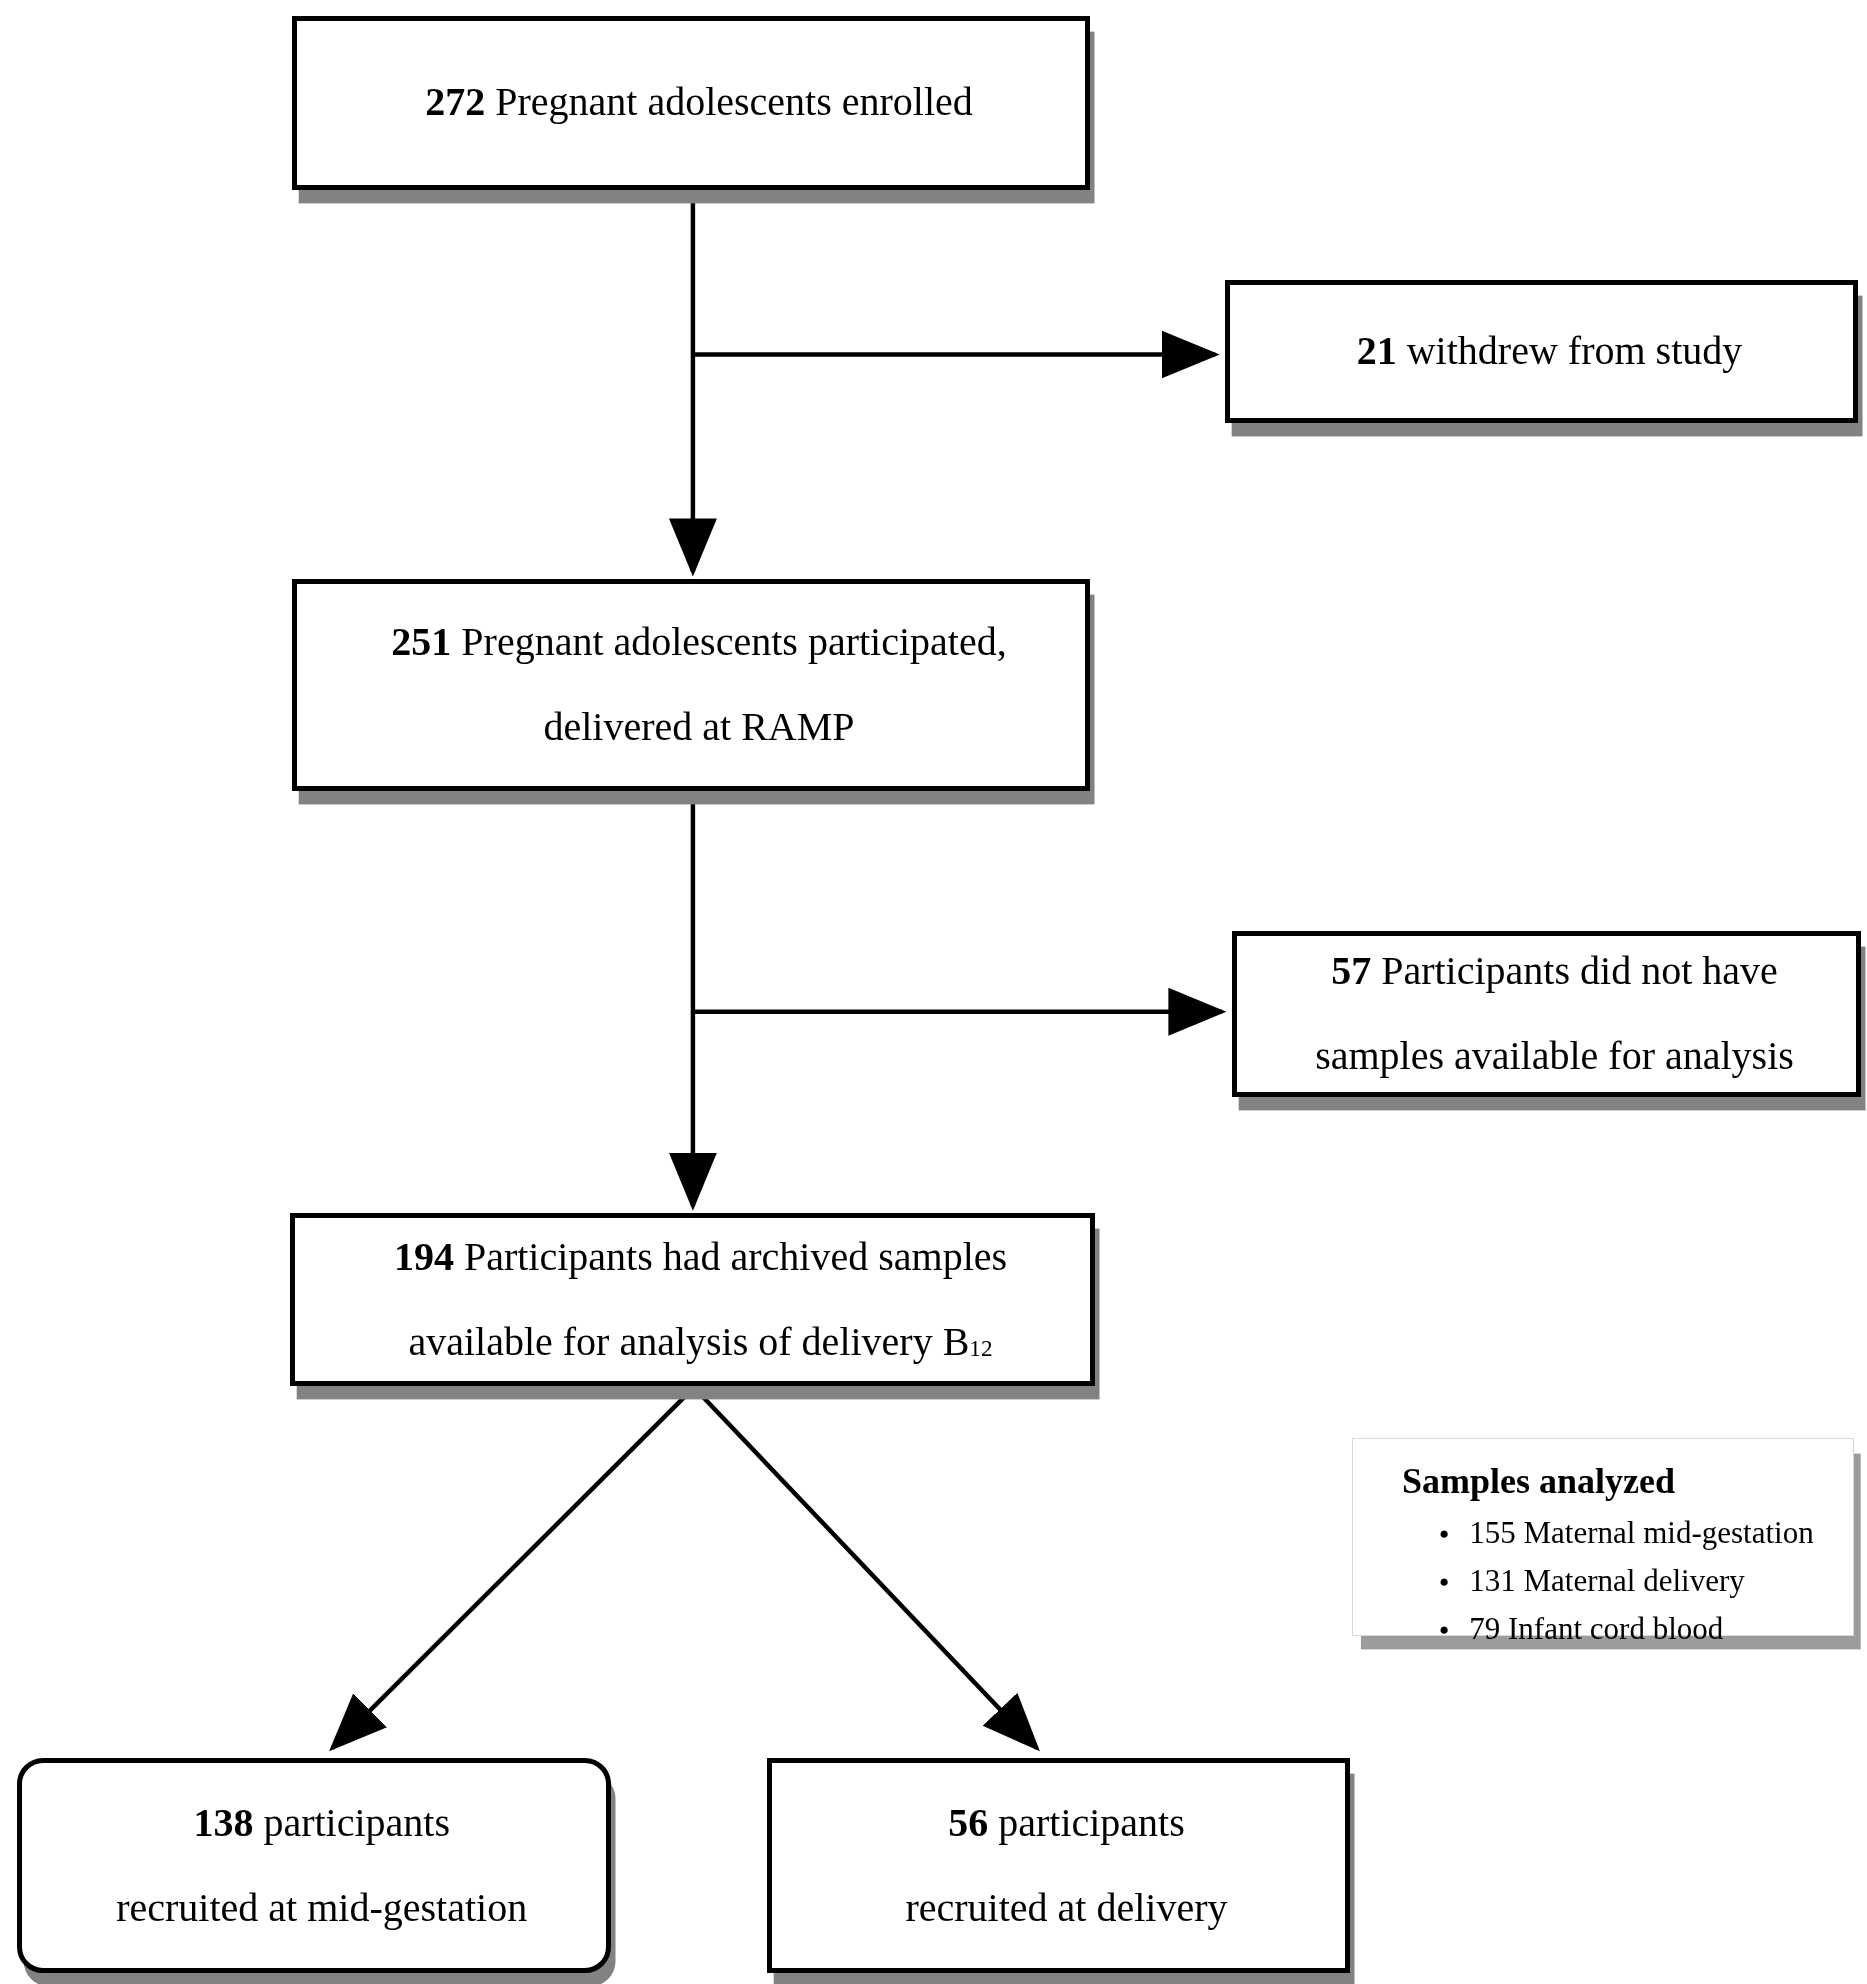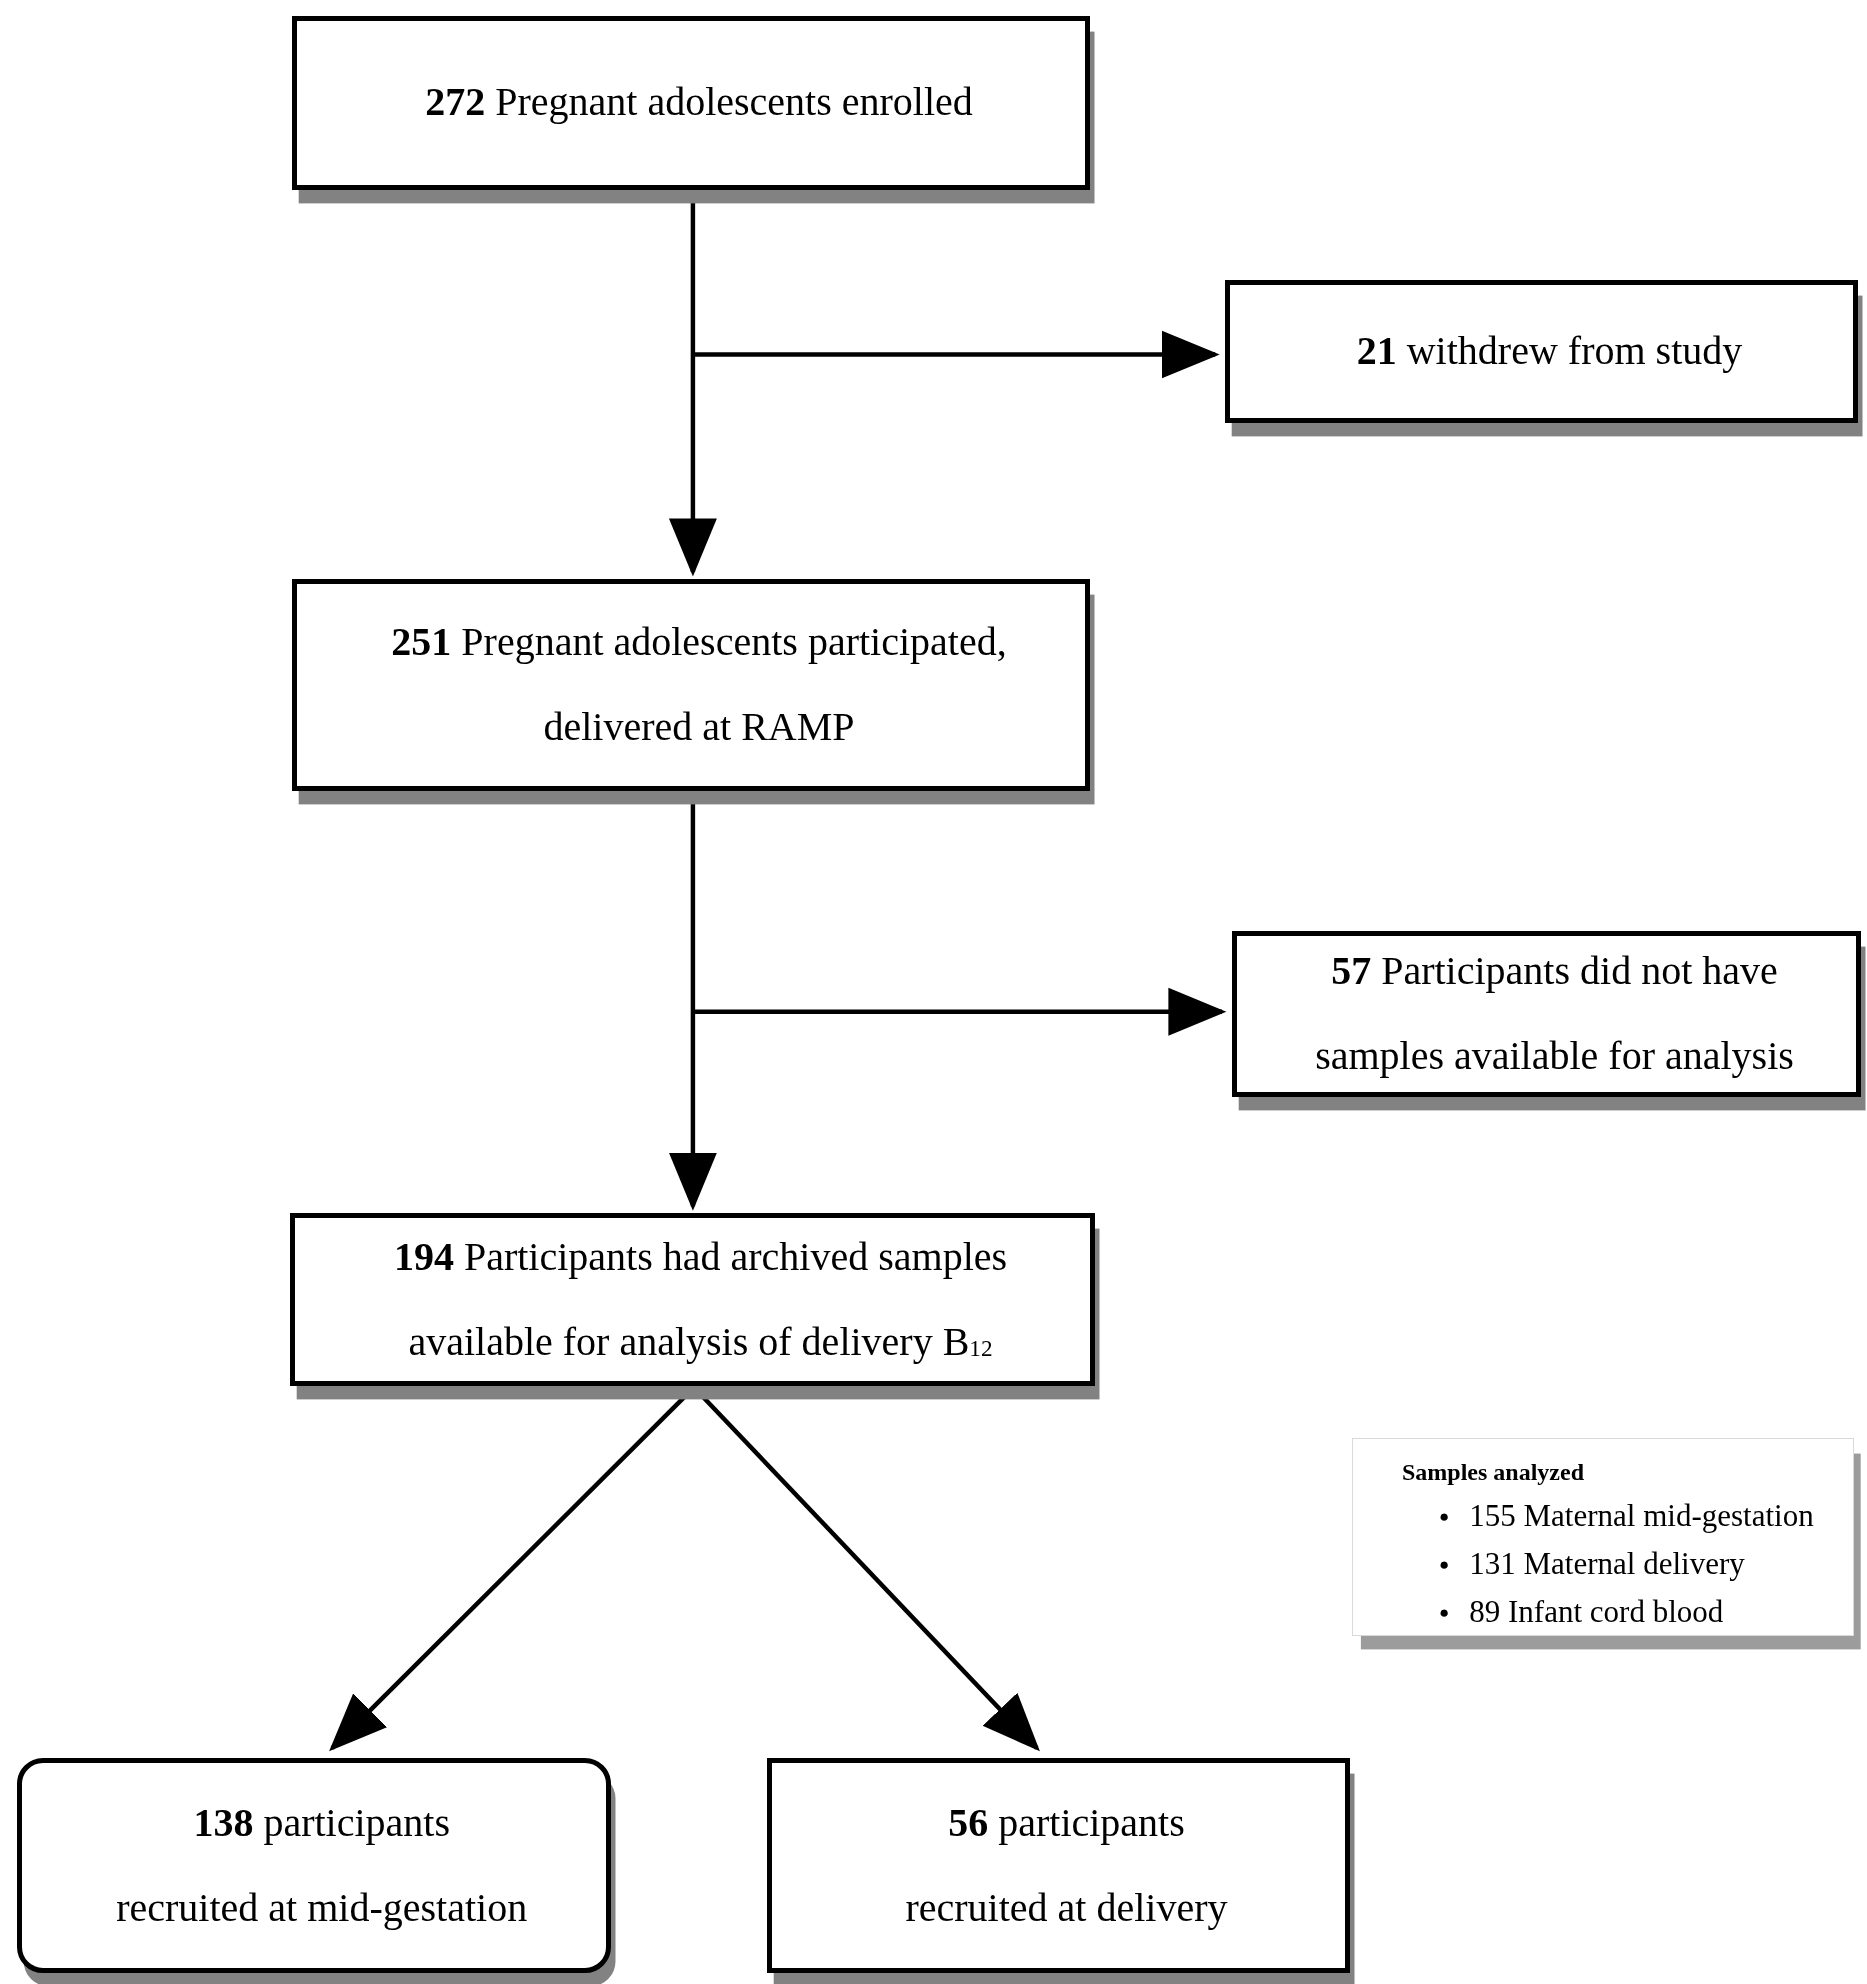--- a/index.html
+++ b/index.html
@@ -54,21 +54,21 @@
     box-sizing: border-box;
     background: #ffffff;
     border: 0.6px solid #d9d9d9;
     box-shadow: 7.8px 14.5px 0 -1.1px #9c9c9c;
     padding: 15.6px 11px 0 49px;
     font-size: 31px;
     line-height: 1.5;
   }
   .note-title {
     font-weight: bold;
-    font-size: 24px;
+    font-size: 36px;
     line-height: 1.45;
   }
   .note-list {
     list-style: none;
     margin: 2.2px 0 0 0;
     padding: 0 0 0 37px;
   }
   .note-list li {
     line-height: 1.55;
     white-space: nowrap;
@@ -145,21 +145,21 @@
       </div>
       <div><span>available for analysis of delivery B</span><sub>12</sub></div>
     </div>
   </div>
 
   <div class="note">
     <div class="note-title">Samples analyzed</div>
     <ul class="note-list">
       <li><span class="dot">●</span><span>155 Maternal mid-gestation</span></li>
       <li><span class="dot">●</span><span>131 Maternal delivery</span></li>
-      <li><span class="dot">●</span><span>89 Infant cord blood</span></li>
+      <li><span class="dot">●</span><span>79 Infant cord blood</span></li>
     </ul>
   </div>
 
   <div class="nbox" style="left:16.7px; top:1758px; width:594px; height:215px;border-radius:26px;">
     <div>
       <div>
         <span class="num">138</span>
         <span>participants</span>
       </div>
       <div>recruited at mid-gestation</div>

